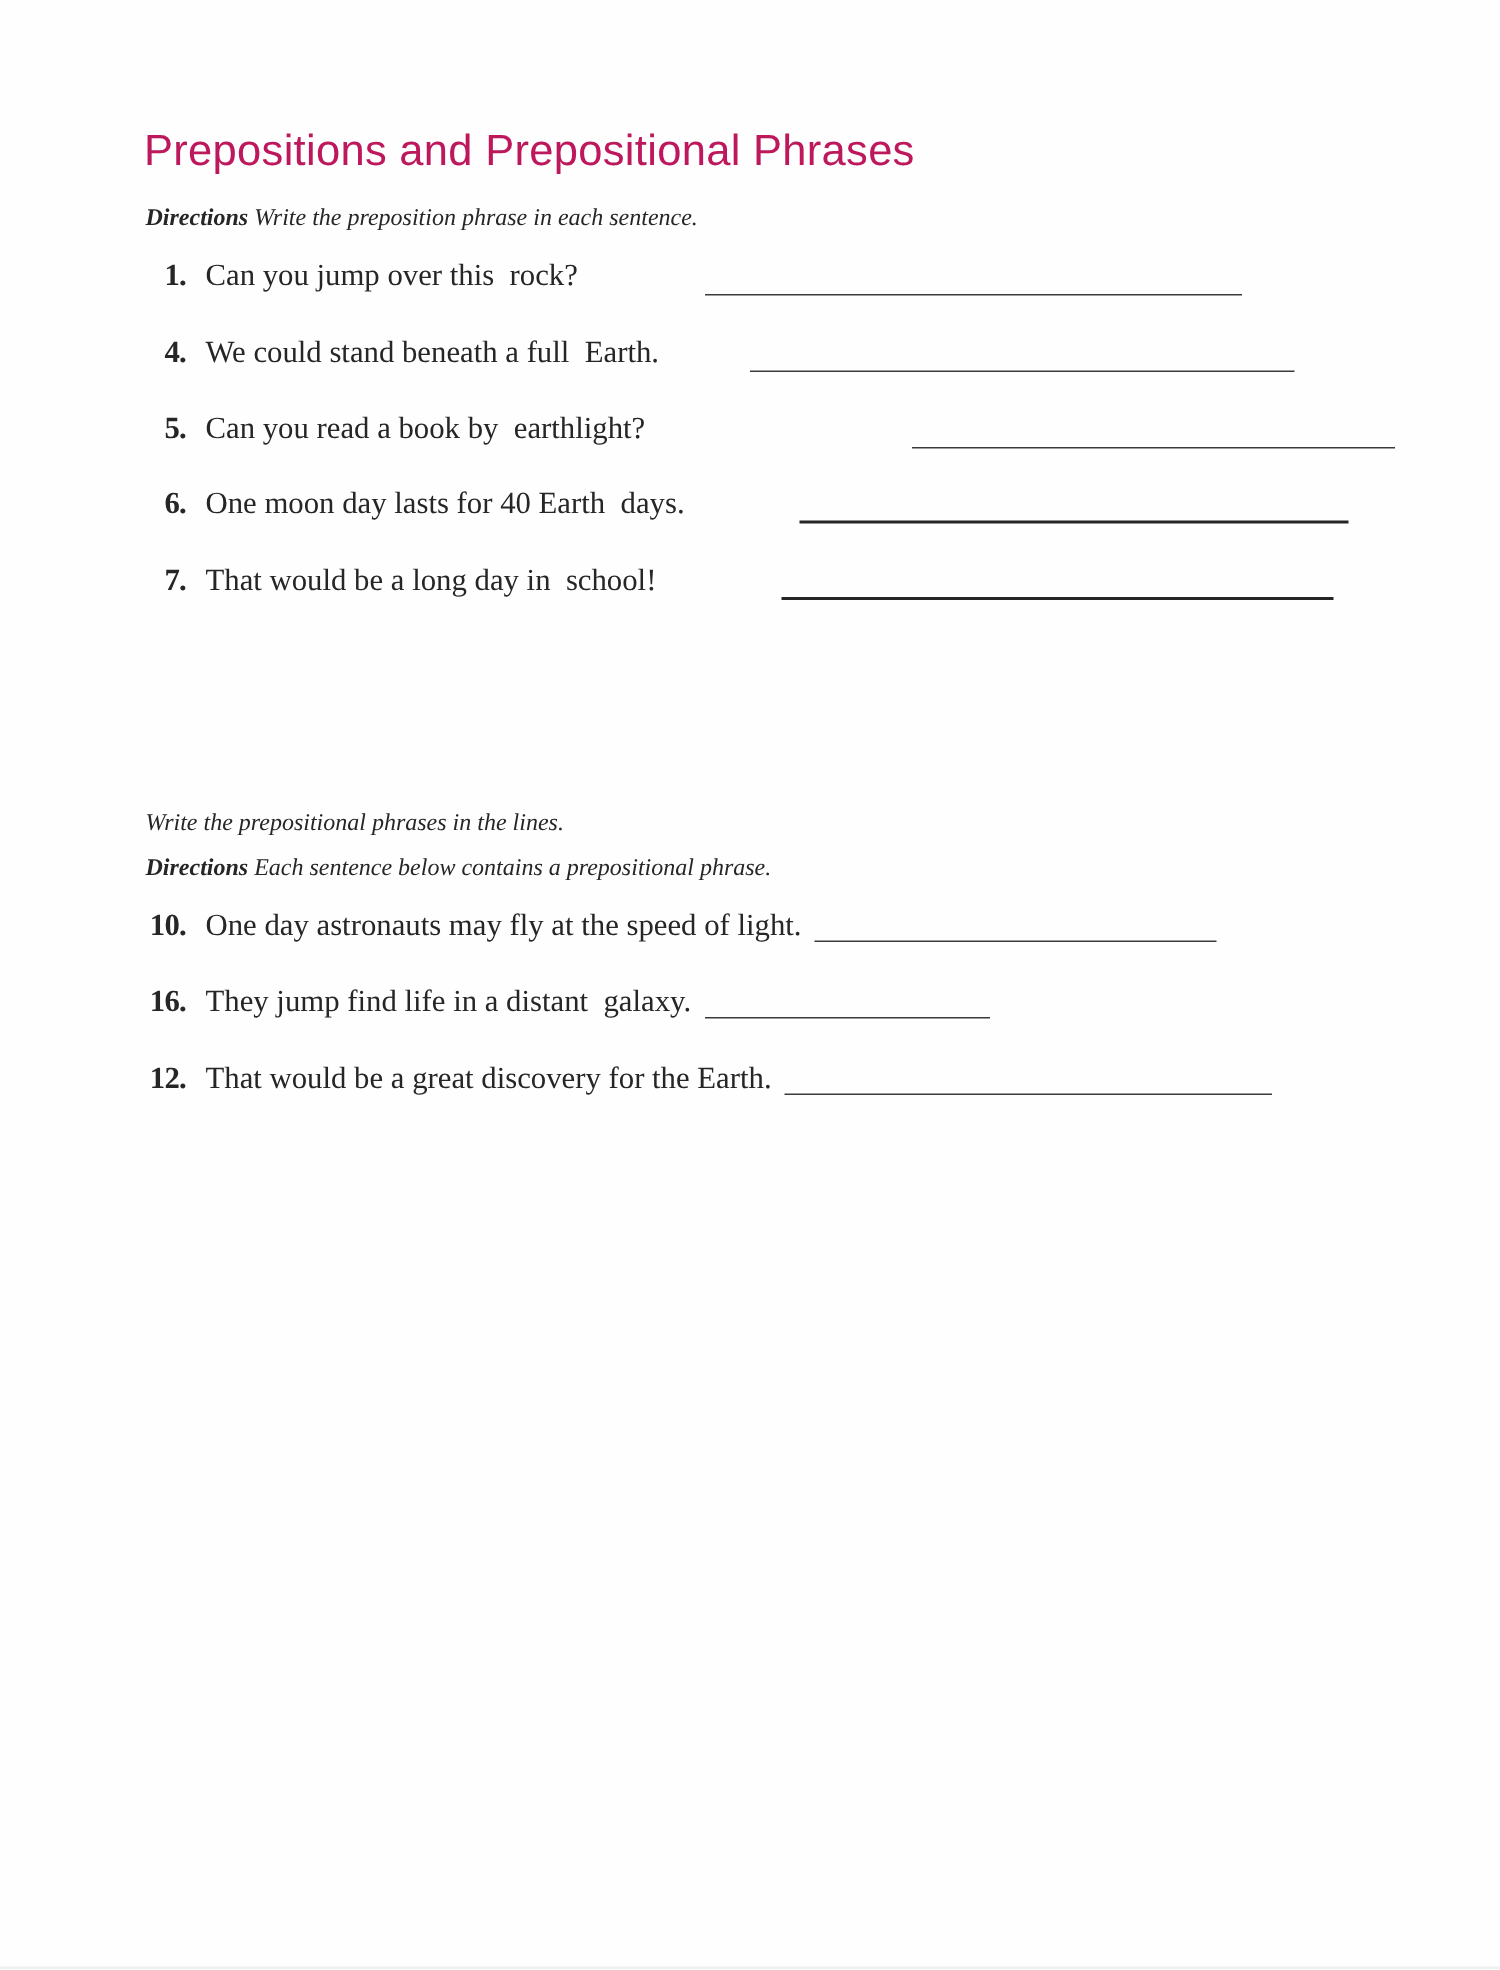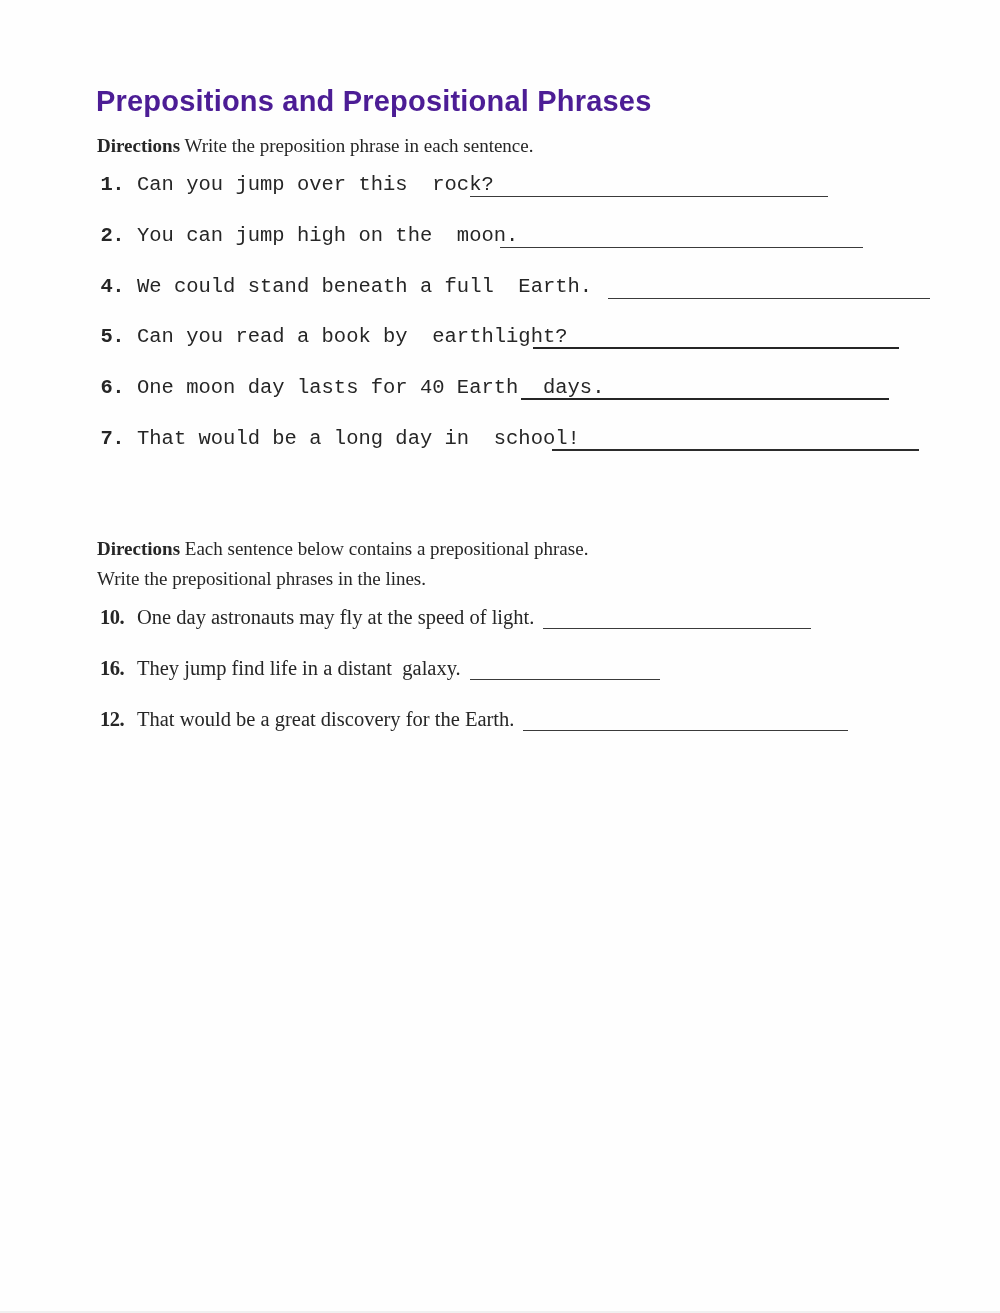--- a/index.html
+++ b/index.html
@@ -15,40 +15,41 @@
     background:var(--page-bg);
     font-family:"Liberation Serif", serif;
     color:var(--text);
     overflow:hidden;
   }
   
   .title{
     position:absolute;
     left:96px; top:85px;
     font-family:"Liberation Sans", sans-serif;
-    font-weight:bold;
+    font-weight:normal;
     font-size:29px;
     letter-spacing:.2px;
-    color:#4c1d95;
+    color:#be185d;
     white-space:pre;
   }
   
   .directions{
     position:absolute;
     left:97px;
-    font-size:19px;
+    font-size:16px;
     line-height:30px;
     color:var(--text);
+    font-style:italic;
   }
   .directions .dlabel{font-weight:bold;}
   .dir-1{top:131px;}
   .dir-2{top:534px;}
   
   .items{position:absolute; left:97px; right:0;}
-  .items-1{top:172px;font-family:Liberation Mono, monospace;}
+  .items-1{top:172px;}
   .items-2{top:605px;}
   .item{
     position:relative;
     height:50.8px;
     line-height:25px;
     font-size:20.5px;
     white-space:nowrap;
   }
   .num{
     display:inline-block;
@@ -106,48 +107,44 @@
     <span class="dlabel">Directions</span>
     <span class="dtext">Write the preposition phrase in each sentence.</span>
   </div>
 
   <div class="items items-1">
     <div class="item">
       <span class="num">1.</span><span class="txt">Can you jump over this  rock?</span>
       <span class="ans"></span>
     </div>
     <div class="item">
-      <span class="num">2.</span><span class="txt">You can jump high on the  moon.</span>
-      <span class="ans"></span>
-    </div>
-    <div class="item">
       <span class="num">4.</span><span class="txt">We could stand beneath a full  Earth.</span>
       <span class="ans"></span>
     </div>
     <div class="item">
       <span class="num">5.</span><span class="txt">Can you read a book by  earthlight?</span>
       <span class="ans"></span>
     </div>
     <div class="item">
       <span class="num">6.</span><span class="txt">One moon day lasts for 40 Earth  days.</span>
       <span class="ans"></span>
     </div>
     <div class="item">
       <span class="num">7.</span><span class="txt">That would be a long day in  school!</span>
       <span class="ans"></span>
     </div>
   </div>
 
   <div class="directions dir-2">
     <div>
+      <span class="dtext">Write the prepositional phrases in the lines.</span>
+    </div>
+    <div>
       <span class="dlabel">Directions</span>
       <span class="dtext">Each sentence below contains a prepositional phrase.</span>
-    </div>
-    <div>
-      <span class="dtext">Write the prepositional phrases in the lines.</span>
     </div>
   </div>
 
   <div class="items items-2">
     <div class="item">
       <span class="num">10.</span><span class="txt">One day astronauts may fly at the speed of light.</span><span class="ans2"></span>
     </div>
     <div class="item">
       <span class="num">16.</span><span class="txt">They jump find life in a distant  galaxy.</span><span class="ans2"></span>
     </div>

